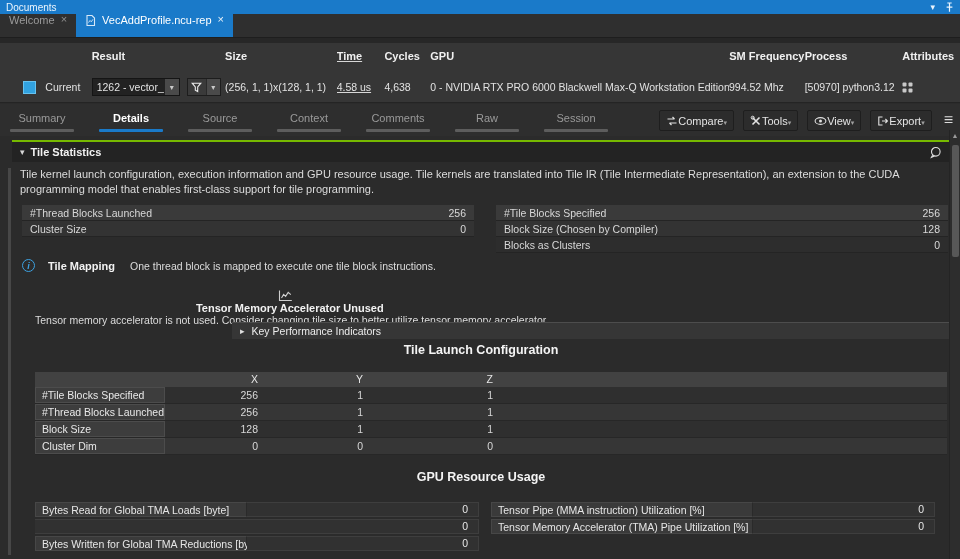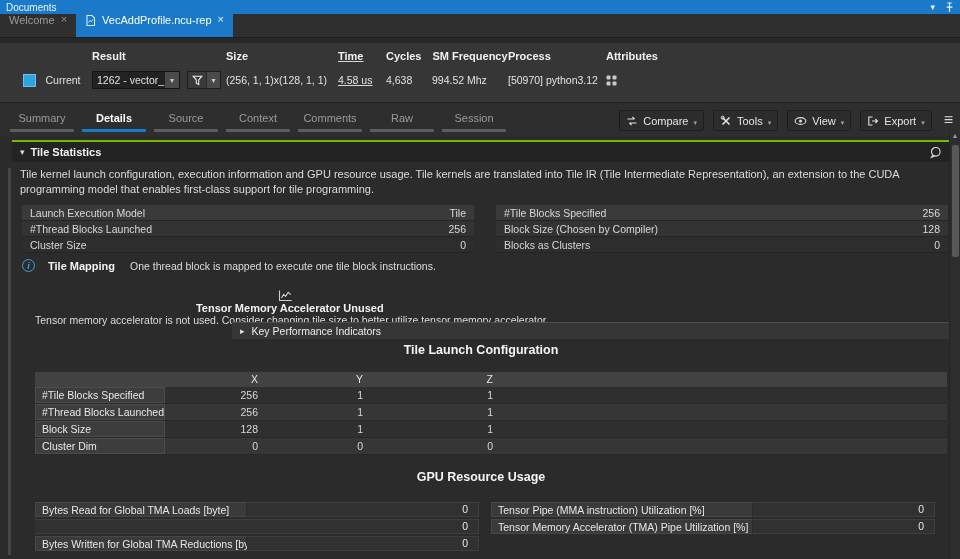--- a/index.html
+++ b/index.html
@@ -36,21 +36,21 @@
   .tab.active { background: #1a7ac9; color: #ffffff; }
   .tab .close { font-size: 11px; line-height: 11px; opacity: .9; }
 
   
   .band-gap { position: absolute; top: 38px; left: 0; width: 960px; height: 5px; background: #272727; }
   .header-band {
     position: absolute; top: 43px; left: 0; width: 960px; height: 60px;
     background: #363636; border-bottom: 1px solid #242424;
     display: flex; padding: 7px 0 0 12px;
   }
-  .hcol { display: flex; flex-direction: column; gap: 7px; overflow: hidden; }
+  .hcol { display: flex; flex-direction: column; gap: 14px; overflow: hidden; }
   .hlabel { font-weight: bold; font-size: 11px; color: #f0f0f0; height: 13px; white-space: nowrap; }
   .hvalue { font-size: 10.5px; color: #e2e2e2; display: flex; align-items: center; height: 20px; white-space: nowrap; }
   .c-current { width: 80px; align-items: center; }
   .c-result  { width: 134px; }
   .c-size    { width: 112px; }
   .c-time    { width: 48px; text-decoration: underline; }
   .c-cycles  { width: 46px; }
   .c-gpu     { width: 300px; }
   .c-smf     { width: 76px; text-align: center; }
   .c-proc    { width: 98px; }
@@ -70,28 +70,28 @@
     background: #3a3a3a; border: 1px solid #1d1d1d;
   }
   .filter-face { width: 18px; display: flex; justify-content: center; }
   .split-dd { border-left: 1px solid #2a2a2a; }
 
   
   .navstrip {
     position: absolute; top: 104px; left: 0; width: 960px; height: 32px;
     background: #2e2e2e; display: flex; align-items: center;
   }
-  .ntabs { display: flex; margin-left: 6px; }
+  .ntabs { display: flex; margin-left: 6px; gap: 17px; }
   .ntab { width: 72px; text-align: center; color: #9a9a9a; font-size: 11px; cursor: default; padding-top: 3px; }
   .ntab .bar { height: 3px; background: #5d5d5d; margin: 5px 4px 0 4px; border-radius: 1px; }
   .ntab.active { color: #ffffff; font-weight: bold; }
   .ntab.active .bar { background: #1a7ac9; }
   .nav-buttons { margin-left: auto; display: flex; align-items: center; gap: 9px; padding-right: 7px; }
   .tbtn {
-    display: flex; align-items: flex-end; gap: 5px;
+    display: flex; align-items: flex-end; 
     background: #2c2c2c; border: 1px solid #1e1e1e; border-radius: 2px;
     color: #e4e4e4; font-size: 11px; padding: 4px 6px 3px 6px; cursor: default;
     font-family: inherit;
   }
   .tbtn .bi { align-self: center; }
   .tbtn .dd { font-size: 7px; color: #9f9f9f; line-height: 8px; }
   .hamburger { font-size: 16px; color: #dcdcdc; margin-left: 3px; line-height: 14px; }
 
   
   .main { position: absolute; top: 140px; left: 12px; width: 938px; height: 419px; }
@@ -246,20 +246,24 @@
     <div class="hvalue">(256, 1, 1)x(128, 1, 1)</div>
   </div>
   <div class="hcol c-time">
     <div class="hlabel">Time</div>
     <div class="hvalue">4.58 us</div>
   </div>
   <div class="hcol c-cycles">
     <div class="hlabel">Cycles</div>
     <div class="hvalue">4,638</div>
   </div>
+  <div class="hcol c-gpu">
+    <div class="hlabel">GPU</div>
+    <div class="hvalue">0 - NVIDIA RTX PRO 6000 Blackwell Max-Q Workstation Edition</div>
+  </div>
   <div class="hcol c-smf">
     <div class="hlabel">SM Frequency</div>
     <div class="hvalue">994.52 Mhz</div>
   </div>
   <div class="hcol c-proc">
     <div class="hlabel">Process</div>
     <div class="hvalue">[50970] python3.12</div>
   </div>
   <div class="hcol c-attr">
     <div class="hlabel">Attributes</div>
@@ -341,24 +345,20 @@
           <circle cx="6.8" cy="5.8" r="4.3" fill="none" stroke="#e0e0e0" stroke-width="1.1"></circle>
           <path d="M3.6 9.2 L2.4 11.4 L5.6 10" fill="none" stroke="#e0e0e0" stroke-width="1.1"></path>
         </svg>
     </span>
   </div>
 
   <div class="desc">Tile kernel launch configuration, execution information and GPU resource usage. Tile kernels are translated into Tile IR (Tile Intermediate Representation), an extension to the CUDA programming model that enables first-class support for tile programming.</div>
 
   <div class="kv">
     <div class="kv-table">
-      <div class="kv-row">
-          <span>Launch Execution Model</span>
-          <span>Tile</span>
-        </div>
       <div class="kv-row">
           <span>#Thread Blocks Launched</span>
           <span>256</span>
         </div>
       <div class="kv-row">
           <span>Cluster Size</span>
           <span>0</span>
         </div>
     </div>
     <div class="kv-table">

